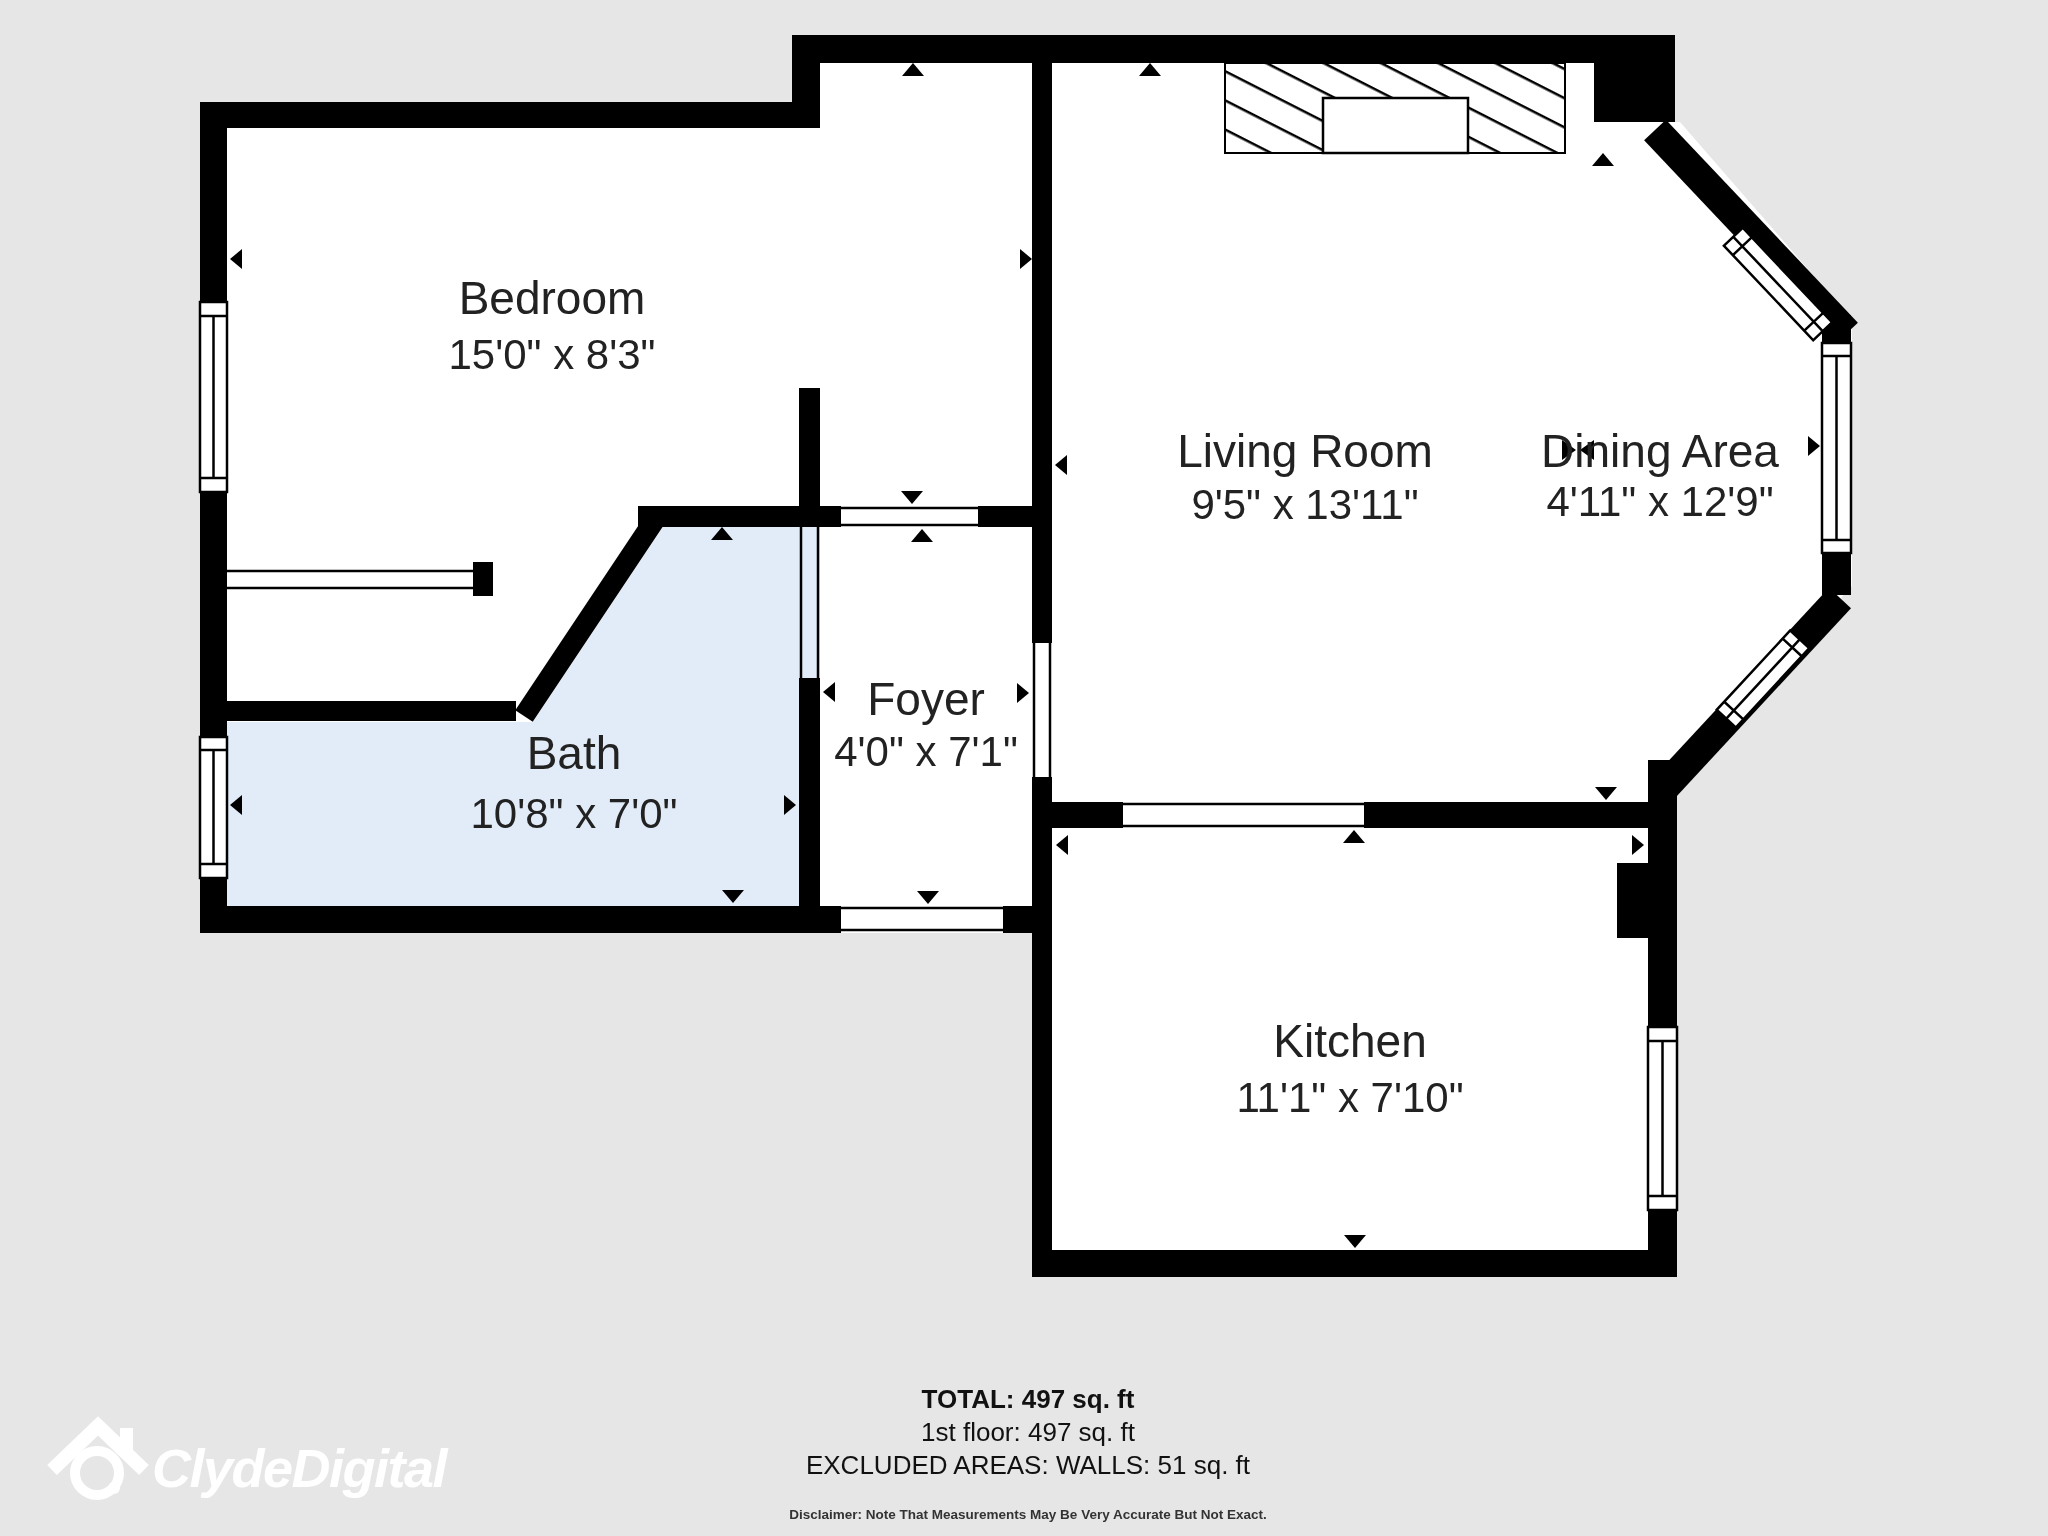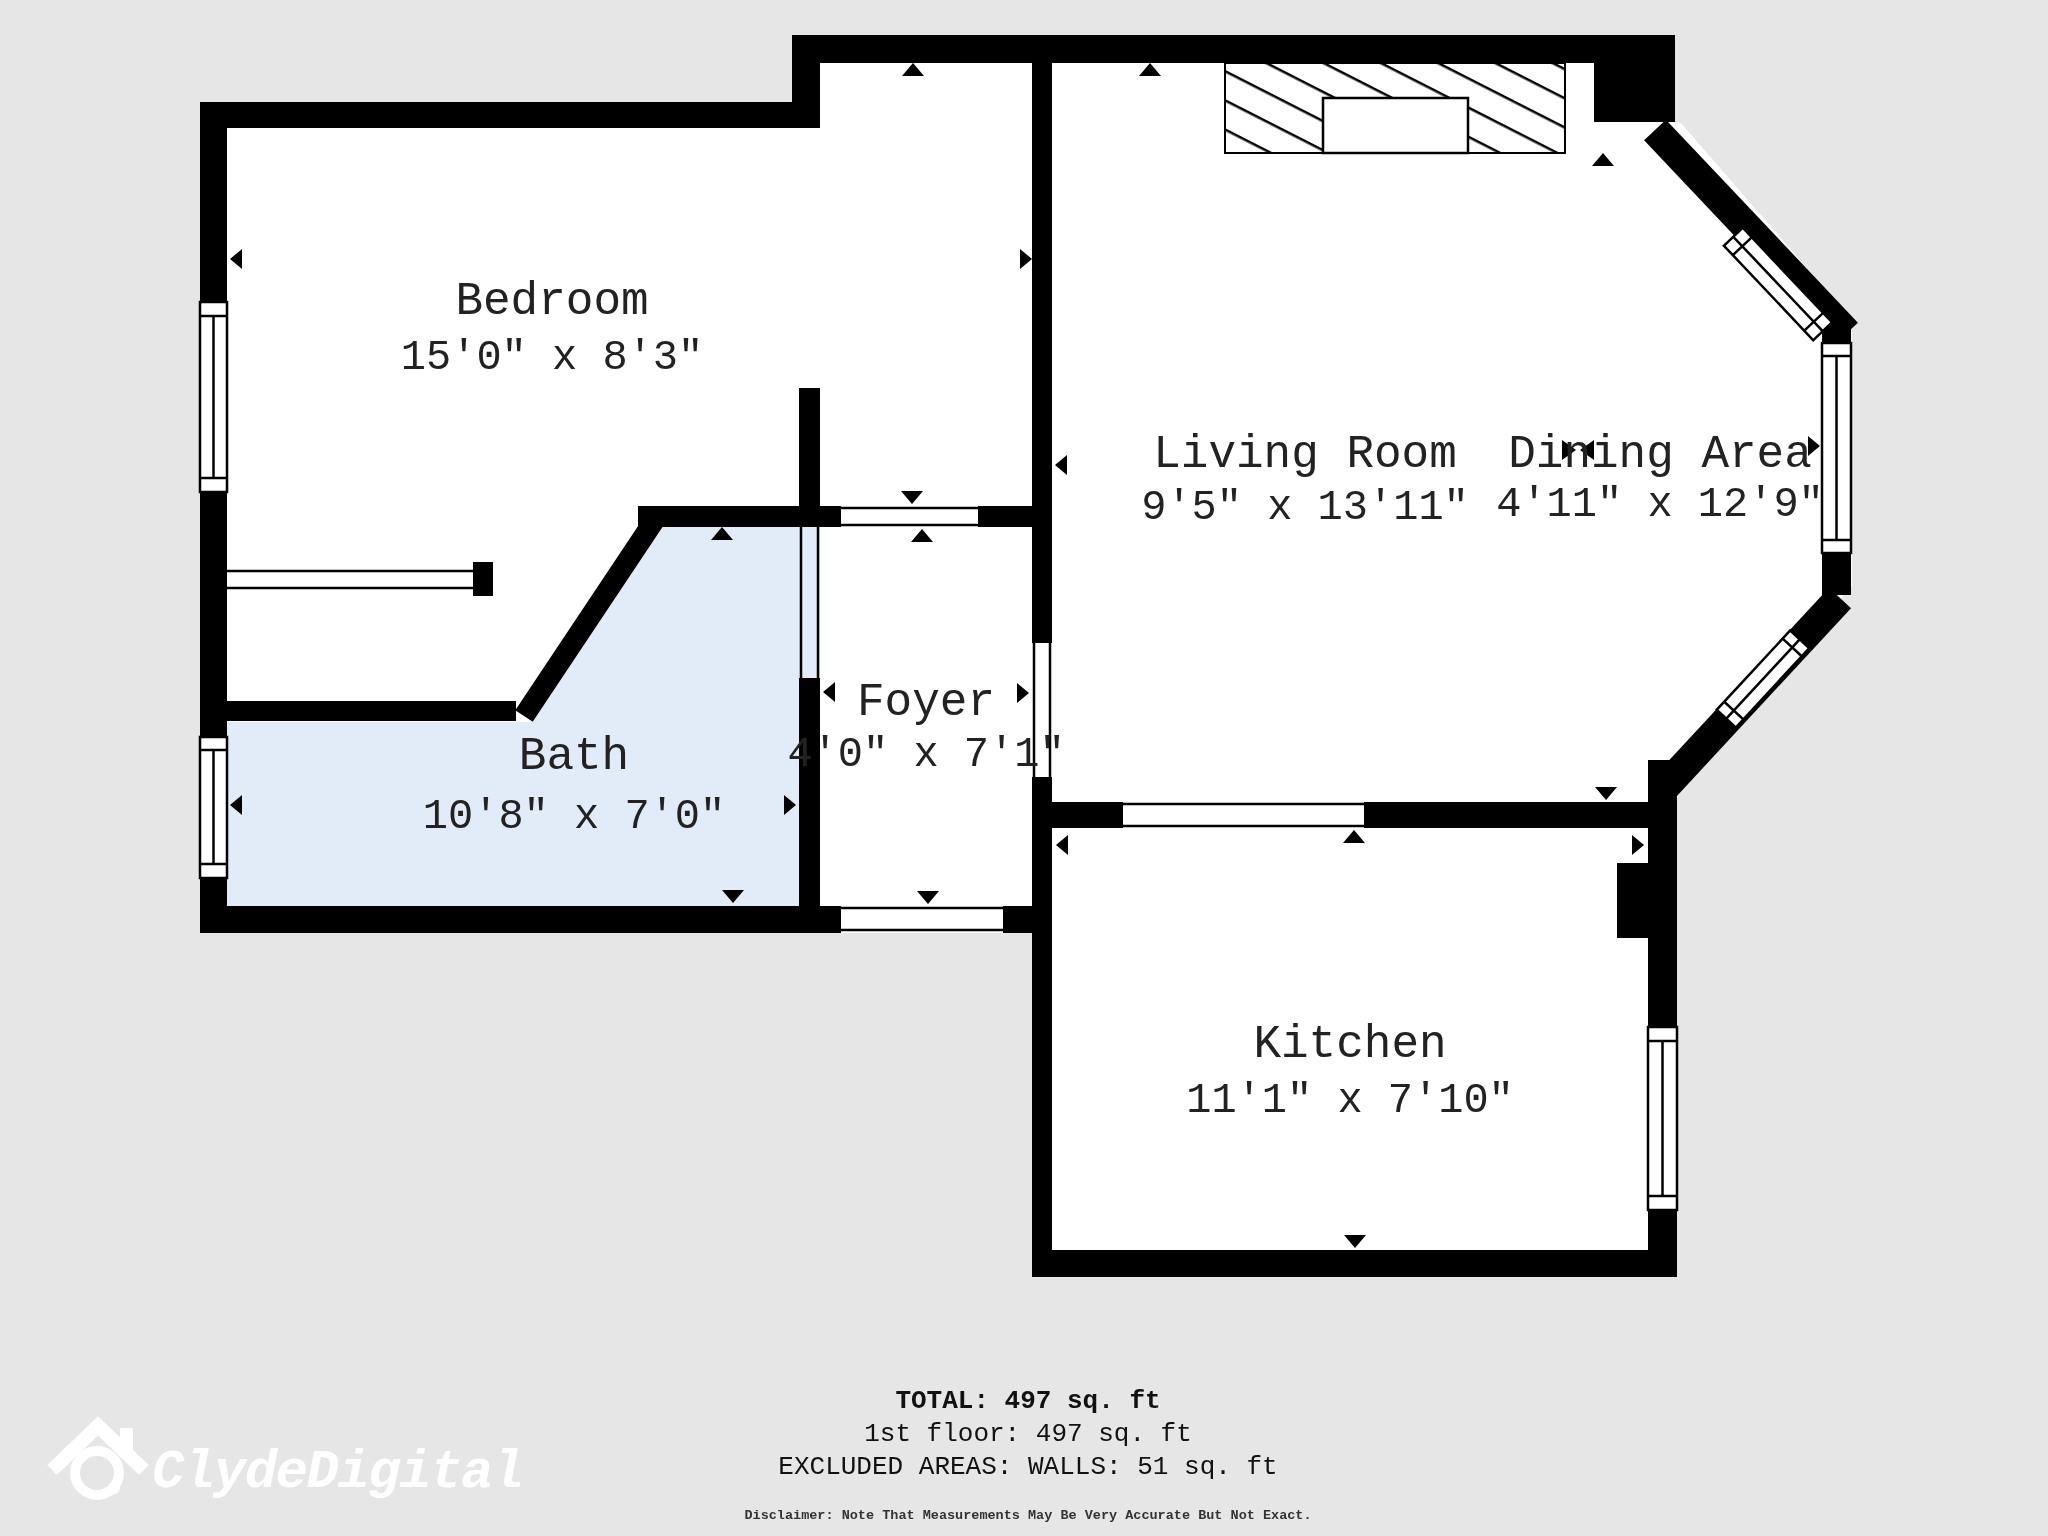--- a/index.html
+++ b/index.html
@@ -1,17 +1,17 @@
 <!DOCTYPE html>
 <html><head>
 <meta charset="utf-8">
 <style>
   html,body{margin:0;padding:0;background:#e6e6e7;}
   #stage{position:relative;width:2048px;height:1536px;background:#e6e6e7;overflow:hidden;
-         font-family:Liberation Mono, monospace;}
+         font-family:Liberation Sans, sans-serif;}
   svg{position:absolute;left:0;top:0;}
   .room-title{font-size:46px;fill:#222;text-anchor:middle;font-weight:400;}
   .room-dims{font-size:42px;fill:#222;text-anchor:middle;font-weight:400;}
   .wall{fill:#000;}
   .wline{stroke:#000;stroke-width:2.5;fill:none;}
   .winframe{fill:#fff;stroke:#000;stroke-width:2.5;}
   .arrow{fill:#000;}
   .ft-total{font-size:26px;font-weight:700;fill:#111;text-anchor:middle;}
   .ft-line{font-size:26px;font-weight:400;fill:#111;text-anchor:middle;}
   .ft-disc{font-size:13.5px;font-weight:600;fill:#333;text-anchor:middle;}

